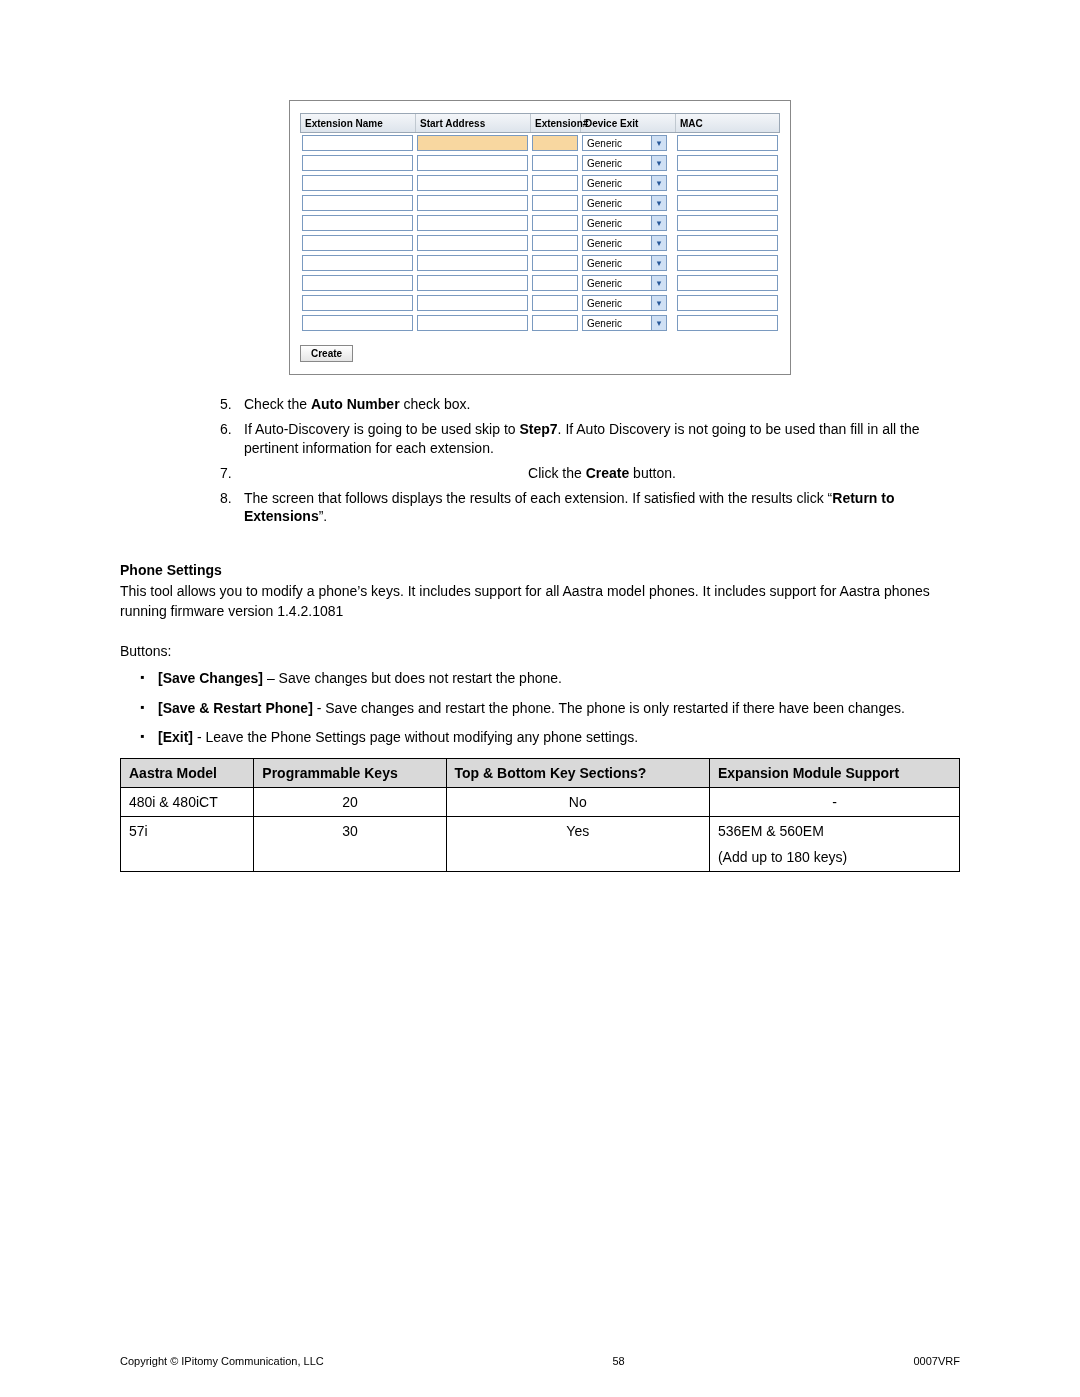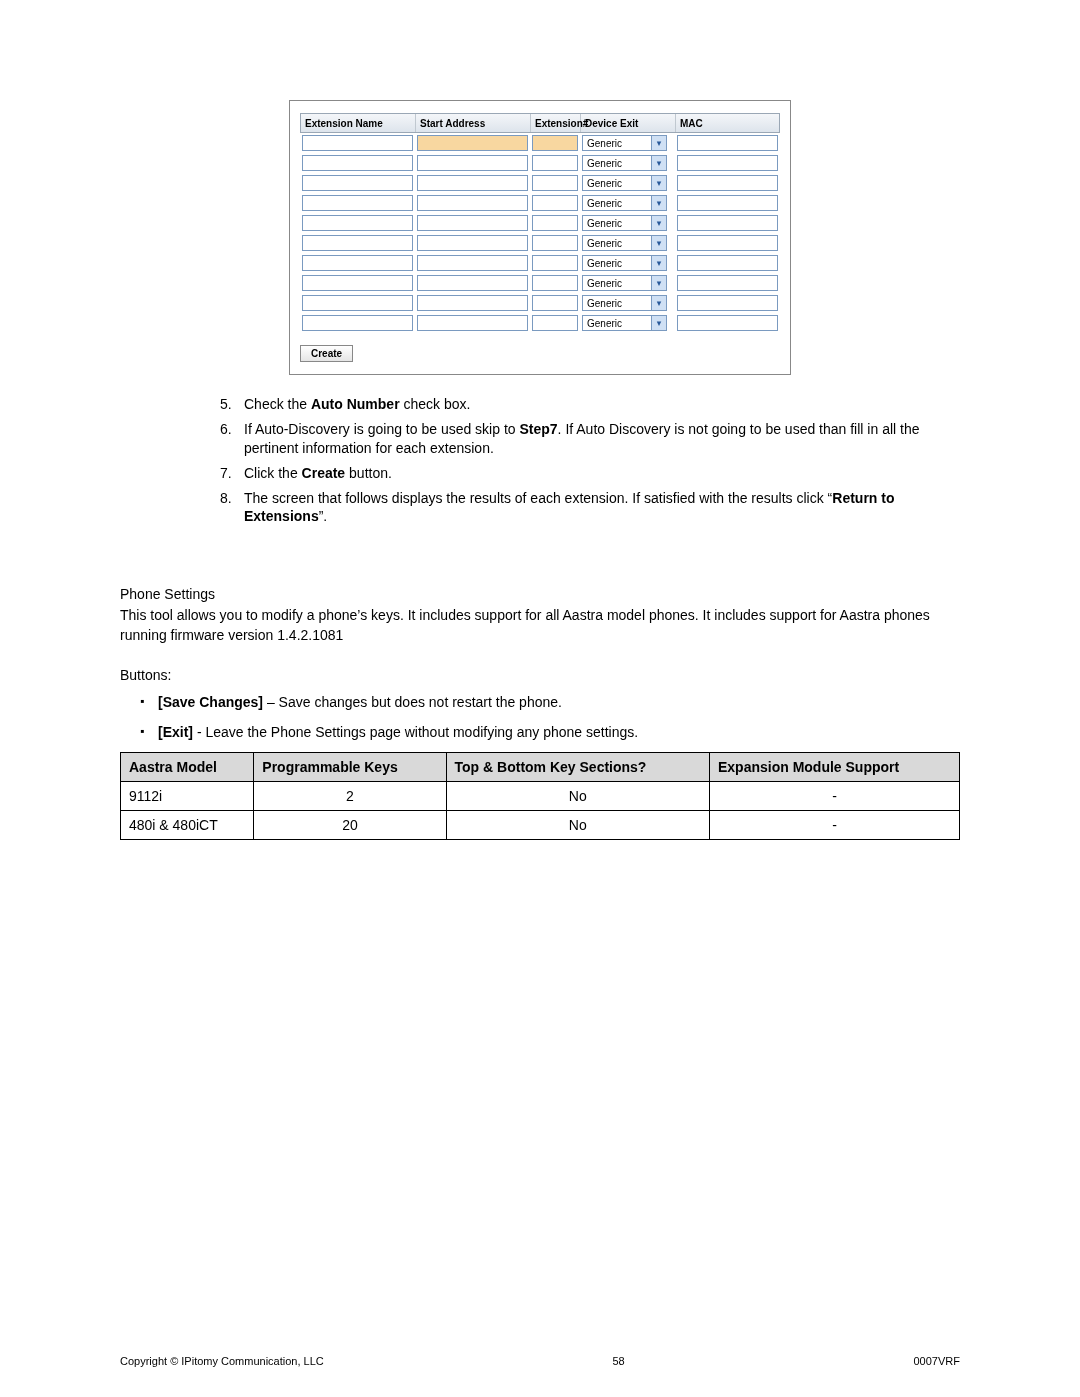--- a/index.html
+++ b/index.html
@@ -72,21 +72,21 @@
     display:flex; align-items:center; justify-content:center; font-size:9px; color:#2a5a9a;
   }
   .create-btn{
     display:inline-block; margin-top:12px;
     border:1px solid #888; background:linear-gradient(#fff,#e5e5e5);
     font-size:10px; font-weight:bold; padding:2px 10px; cursor:pointer;
   }
   
   .steps { margin: 20px 0 0 100px; }
   .steps li { margin-bottom:6px; line-height:1.35;}
-  .section-heading{ font-weight:normal; margin-top:60px;}
+  .section-heading{ font-weight:bold; margin-top:36px;}
   .para{ line-height:1.4; margin:4px 0;}
   .bullets{ list-style:none; padding-left:20px; margin:8px 0;}
   .bullets li{ margin-bottom:10px; line-height:1.4; position:relative; padding-left:18px;}
   .bullets li::before{ content:"▪"; position:absolute; left:0; top:0; font-size:12px;}
   
   table.phones{ border-collapse:collapse; width:100%; margin-top:6px;}
   table.phones th, table.phones td{
     border:1px solid #000; padding:6px 8px; font-size:14px; vertical-align:top;
   }
   table.phones th{ background:#d9d9d9; font-weight:bold; text-align:left;}
@@ -239,60 +239,64 @@
       <li style="display: flex;">
         <span style="width: 24px;">5.</span>
         <span style="flex: 1 1 0%;">Check the <b>Auto Number</b> check box.</span>
       </li>
       <li style="display: flex;">
         <span style="width: 24px;">6.</span>
         <span style="flex: 1 1 0%;"> If Auto-Discovery is going to be used skip to <b>Step7</b>. If Auto Discovery is not going to be used than fill in all the pertinent information for each extension.</span>
       </li>
       <li style="display: flex;">
         <span style="width: 24px;">7.</span>
-        <span style="flex: 1 1 0%;">Click the <b>Create</b> button.</span>
+        <span style="flex: 1 1 0%; text-align: center;">Click the <b>Create</b> button.</span>
       </li>
       <li style="display: flex;">
         <span style="width: 24px;">8.</span>
         <span style="flex: 1 1 0%;">The screen that follows displays the results of each extension. If satisfied with the results click “<b>Return to Extensions</b>”.</span>
       </li>
     </ol>
 
   <div class="section-heading">Phone Settings</div>
   <div class="para">This tool allows you to modify a phone’s keys. It includes support for all Aastra model phones. It includes support for Aastra phones running firmware version 1.4.2.1081</div>
 
   <div class="para" style="margin-top:20px;">Buttons:</div>
   <ul class="bullets" id="bullets-list">
       <li><b>[Save Changes]</b> – Save changes but does not restart the phone.</li>
+      <li><b>[Save &amp; Restart Phone]</b> - Save changes and restart the phone. The phone is only restarted if there have been changes.</li>
       <li><b>[Exit]</b> - Leave the Phone Settings page without modifying any phone settings.</li>
     </ul>
 
 
   <table class="phones">
     <thead>
         <tr id="phones-head-row">
           <th>Aastra Model</th>
           <th>Programmable Keys</th>
           <th>Top &amp; Bottom Key Sections?</th>
           <th>Expansion Module Support</th>
         </tr>
       </thead>
     <tbody id="phones-body">
         <tr>
-          <td>9112i</td>
-          <td class="center">2</td>
-          <td class="center">No</td>
-          <td class="center">-</td>
-        </tr>
-        <tr>
           <td>480i &amp; 480iCT</td>
           <td class="center">20</td>
           <td class="center">No</td>
           <td class="center">-</td>
         </tr>
+        <tr>
+          <td>57i</td>
+          <td class="center">30</td>
+          <td class="center">Yes</td>
+          <td>
+            <div>536EM &amp; 560EM</div>
+            <div style="margin-top: 10px;">(Add up to 180 keys)</div>
+          </td>
+        </tr>
       </tbody>
   </table>
 
   <div class="footer">
     <span>Copyright © IPitomy Communication, LLC</span>
     <span>58</span>
     <span>0007VRF</span>
   </div>
 
 </div>

